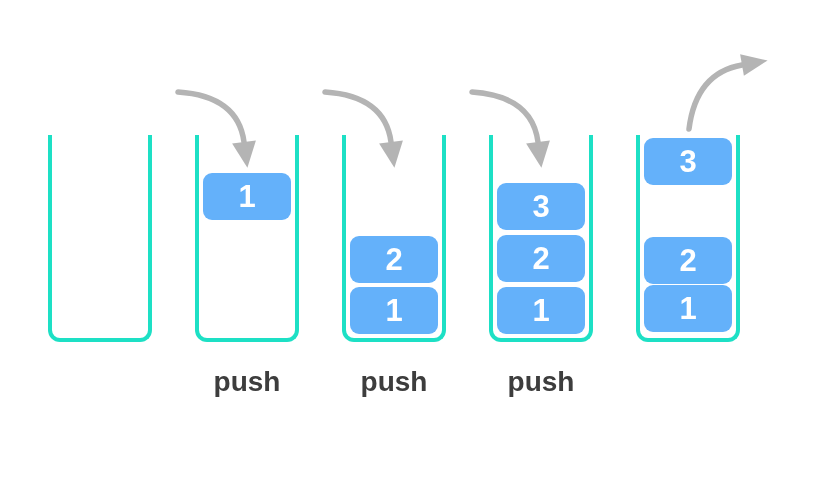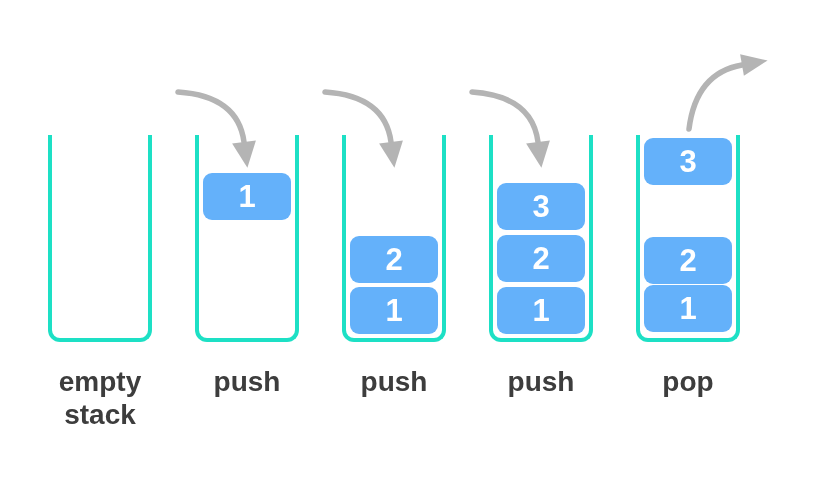--- a/index.html
+++ b/index.html
@@ -57,21 +57,20 @@
     width: 100px;
     height: 100px;
   }
 </style>
 </head>
 <body>
 
 <div class="canvas" id="diagram" style="--teal: #1de0c5; --blue: #64b1fa; --block-text: #ffffff; --arrow: #b4b4b4; --label: #3d3d3d;">
     <div class="stack-group">
       <div class="stack-container" style="left:48px"></div>
-      <div class="stack-label" style="left:38px">empty stack</div>
     </div>
     <div class="stack-group">
       <svg class="arrow-svg" style="left:170px;top:80px" viewBox="0 0 100 100">
         <path d="M8,12 Q68,16 74,62" fill="none" stroke="var(--arrow)" stroke-width="5.5" stroke-linecap="round"></path>
         <polygon points="77.4,87.7 85.9,60.4 62.1,63.6" fill="var(--arrow)"></polygon>
       </svg>
       <div class="stack-container" style="left:195px">
         <div class="stack-block" style="top:38px">1</div>
       </div>
       <div class="stack-label" style="left:185px">push</div>
@@ -102,15 +101,14 @@
     <div class="stack-group">
       <svg class="arrow-svg" style="left:680px;top:45px" viewBox="0 0 100 100">
         <path d="M9,84 Q16,28 62,20" fill="none" stroke="var(--arrow)" stroke-width="5.5" stroke-linecap="round"></path>
         <polygon points="87.6,15.5 63.9,30.8 60.1,9.2" fill="var(--arrow)"></polygon>
       </svg>
       <div class="stack-container" style="left:636px">
         <div class="stack-block" style="top:3px">3</div>
         <div class="stack-block" style="top:102px">2</div>
         <div class="stack-block" style="top:150px">1</div>
       </div>
-      <div class="stack-label" style="left:626px">pop</div>
     </div>
   </div>
 
 </body></html>

